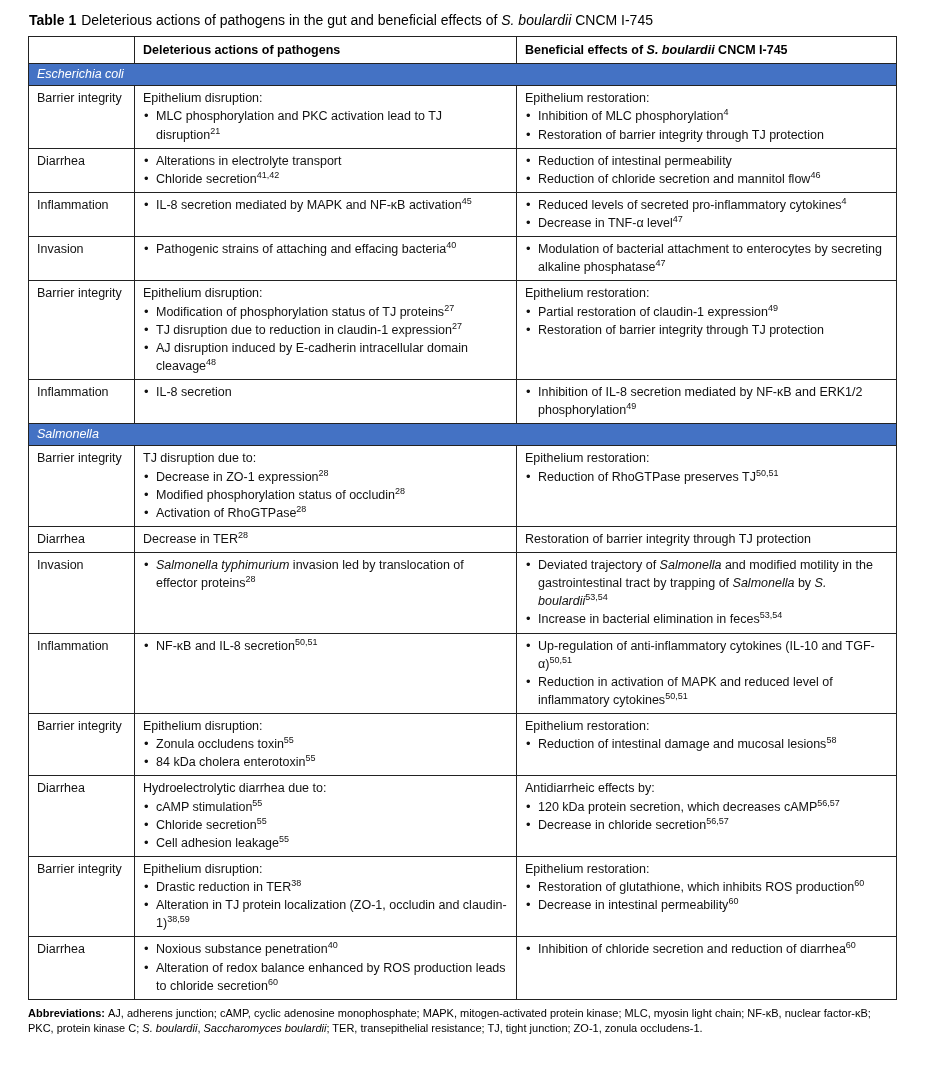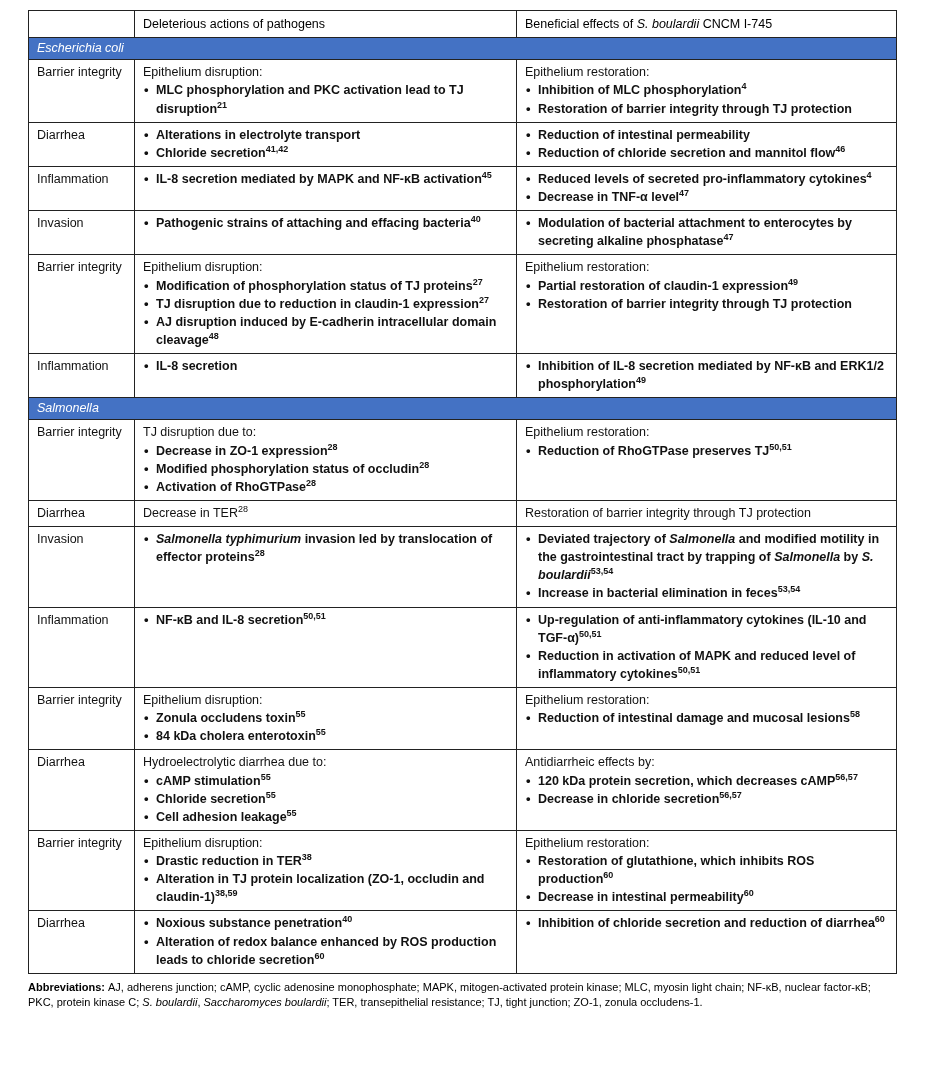--- a/index.html
+++ b/index.html
@@ -25,32 +25,32 @@
   col.col-ben { width: 380px; }
 
   th, td {
     border: 1px solid var(--border, #222);
     vertical-align: top;
     padding: 3px 8px 4px 8px;
     font-size: 12.5px;
     line-height: 1.45;
     text-align: left;
   }
-  thead th { font-weight: normal; padding: 4px 8px; color: #000; }
+  thead th { font-weight: bold; padding: 4px 8px; color: #000; }
 
   td.section-band {
     background: var(--band, #4472c4);
     color: var(--band-text, #ffffff);
     font-style: italic;
     padding: 1px 8px 2px 8px;
     font-size: 12.5px;
     margin-top: 39px;
   }
 
-  ul.bullets { list-style: none; margin: 0; padding: 0; font-weight: bold; }
+  ul.bullets { list-style: none; margin: 0; padding: 0; }
   ul.bullets li { position: relative; padding-left: 13px; }
   ul.bullets li::before {
     content: "\2022";
     position: absolute; left: 1px; top: 0;
     font-size: 13px;
   }
   .lead { }
 
   sup { font-size: 9px; line-height: 0; vertical-align: super; }
 
@@ -61,20 +61,23 @@
     margin-top: 6px;
     color: #000;
   }
   .footnote-label { font-weight: bold; margin-right: 3px; }
 </style>
 </head>
 <body>
 
 <div class="page">
 
+  <p class="title">
+    <span class="title-label">Table 1</span><span class="title-text">Deleterious actions of pathogens in the gut and beneficial effects of <em>S. boulardii</em> CNCM I-745</span>
+  </p>
 
   <table class="data-table">
     <colgroup>
       <col class="col-cat">
       <col class="col-del">
       <col class="col-ben">
     </colgroup>
     <thead>
       <tr>
         <th></th>

